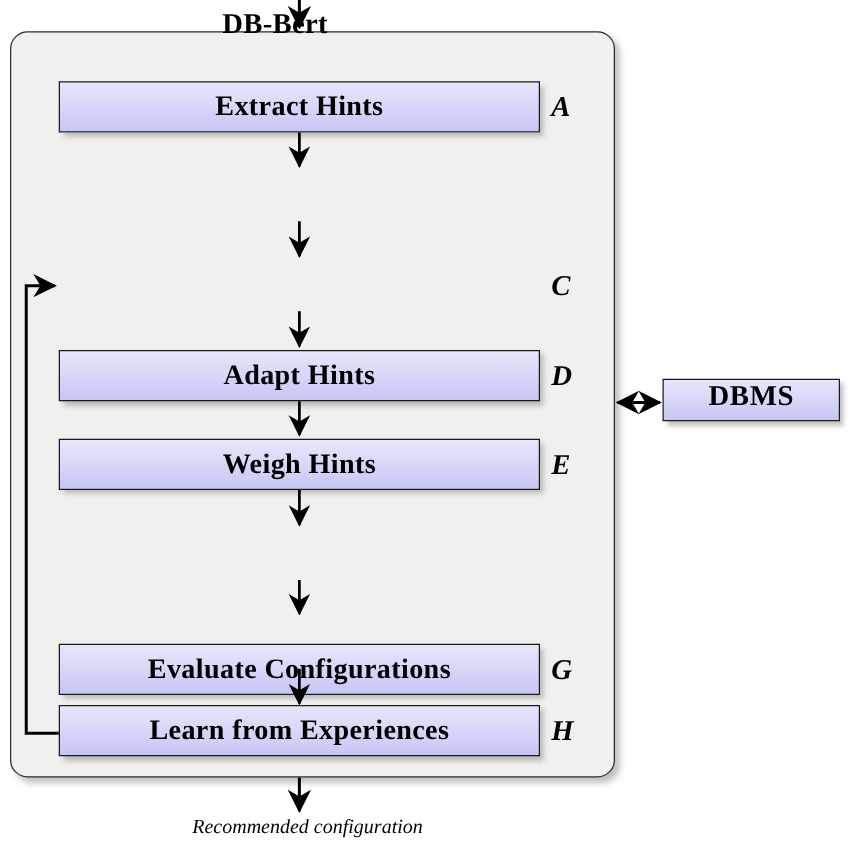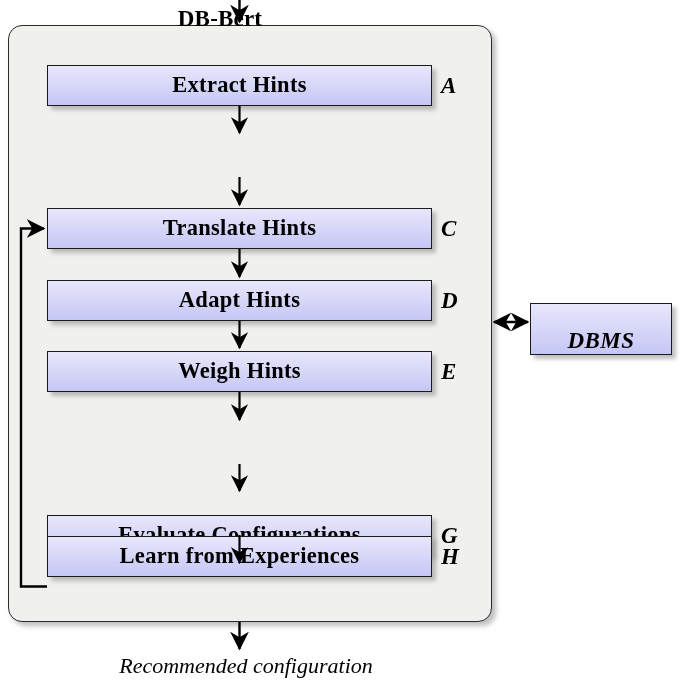--- a/index.html
+++ b/index.html
@@ -108,48 +108,47 @@
     font-size: 23px;
     color: #000;
   }
 
   
   .dbms-box {
     position: absolute;
     left: 530px;
     top: 303px;
     width: 142px;
-    height: 52px;
+    height: 34px;
     box-sizing: border-box;
     border: 1.8px solid #1a1a1a;
     background: linear-gradient(to bottom, #e6e6fb 0%, #dedefa 28%, #cfcff7 72%, #c6c6f4 100%);
     box-shadow: 3.5px 3.5px 4px rgba(150,150,150,0.6);
     display: flex;
-    align-items: flex-end;
+    align-items: flex-start;
     justify-content: center;
     z-index: 3;
-    font-style: italic;
   }
 
   .dbms-label {
     font-weight: bold;
     font-size: 23px;
     color: #000;
     letter-spacing: 0.5px;
   }
 
   
   .caption {
     position: absolute;
     left: 0;
     top: 653px;
     width: 492px;
     text-align: center;
     font-style: italic;
-    font-size: 22px;
+    font-size: 16px;
     color: #000;
     z-index: 3;
   }
 </style>
 </head>
 <body>
 
 <div id="canvas">
 
   <div class="outer-container"></div>
@@ -158,23 +157,20 @@
 
   <div class="step-row" id="row-0" style="top:65px;">
     <div class="step-box">
       <span class="step-label">Extract Hints</span>
     </div>
     <div class="step-letter">A</div>
   </div>
 
 
   <div class="step-row" id="row-2" style="top:208px;">
-    <div class="step-box">
-      <span class="step-label">Translate Hints</span>
-    </div>
     <div class="step-letter">C</div>
   </div>
 
   <div class="step-row" id="row-3" style="top:280px;">
     <div class="step-box">
       <span class="step-label">Adapt Hints</span>
     </div>
     <div class="step-letter">D</div>
   </div>
 
@@ -186,21 +182,21 @@
   </div>
 
 
   <div class="step-row" id="row-6" style="top:515px;">
     <div class="step-box">
       <span class="step-label">Evaluate Configurations</span>
     </div>
     <div class="step-letter">G</div>
   </div>
 
-  <div class="step-row" id="row-7" style="top:536px;">
+  <div class="step-row" id="row-7" style="top:564px;">
     <div class="step-box">
       <span class="step-label">Learn from Experiences</span>
     </div>
     <div class="step-letter">H</div>
   </div>
 
   <div class="dbms-box">
     <span class="dbms-label">DBMS</span>
   </div>
 

